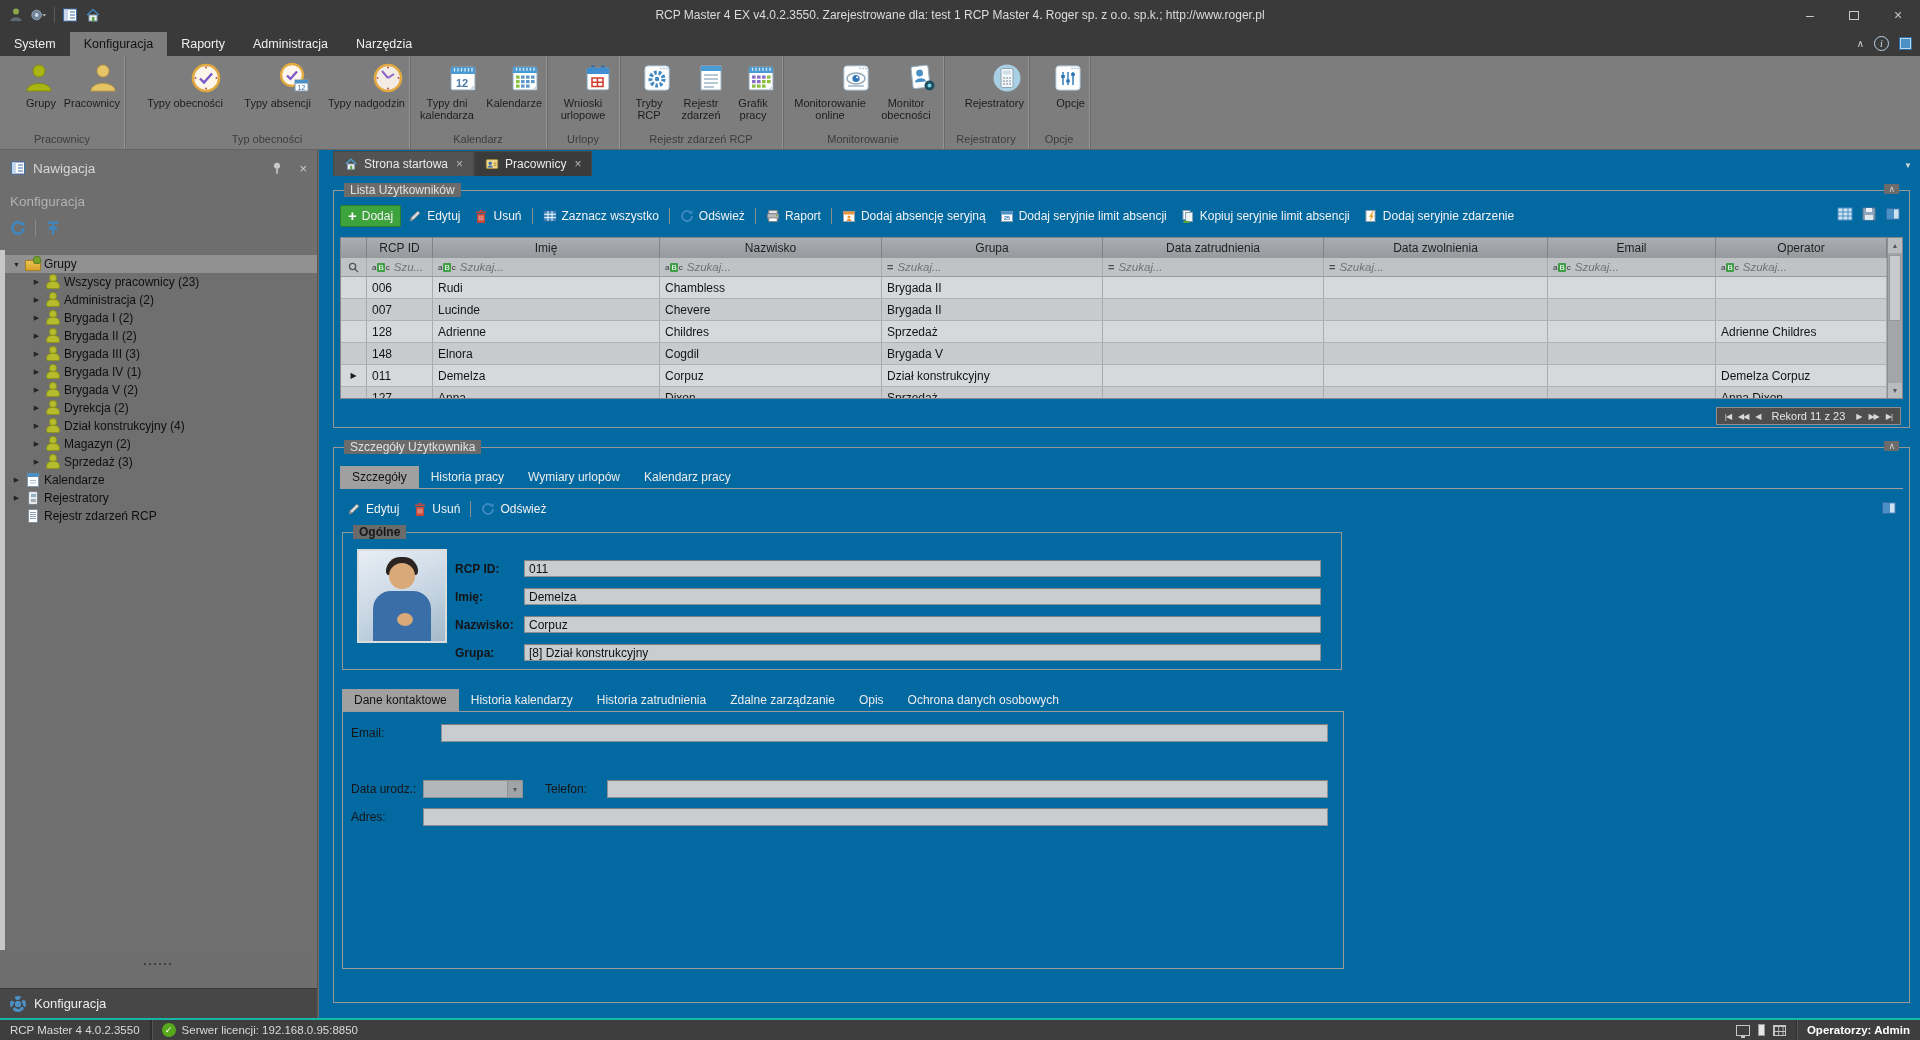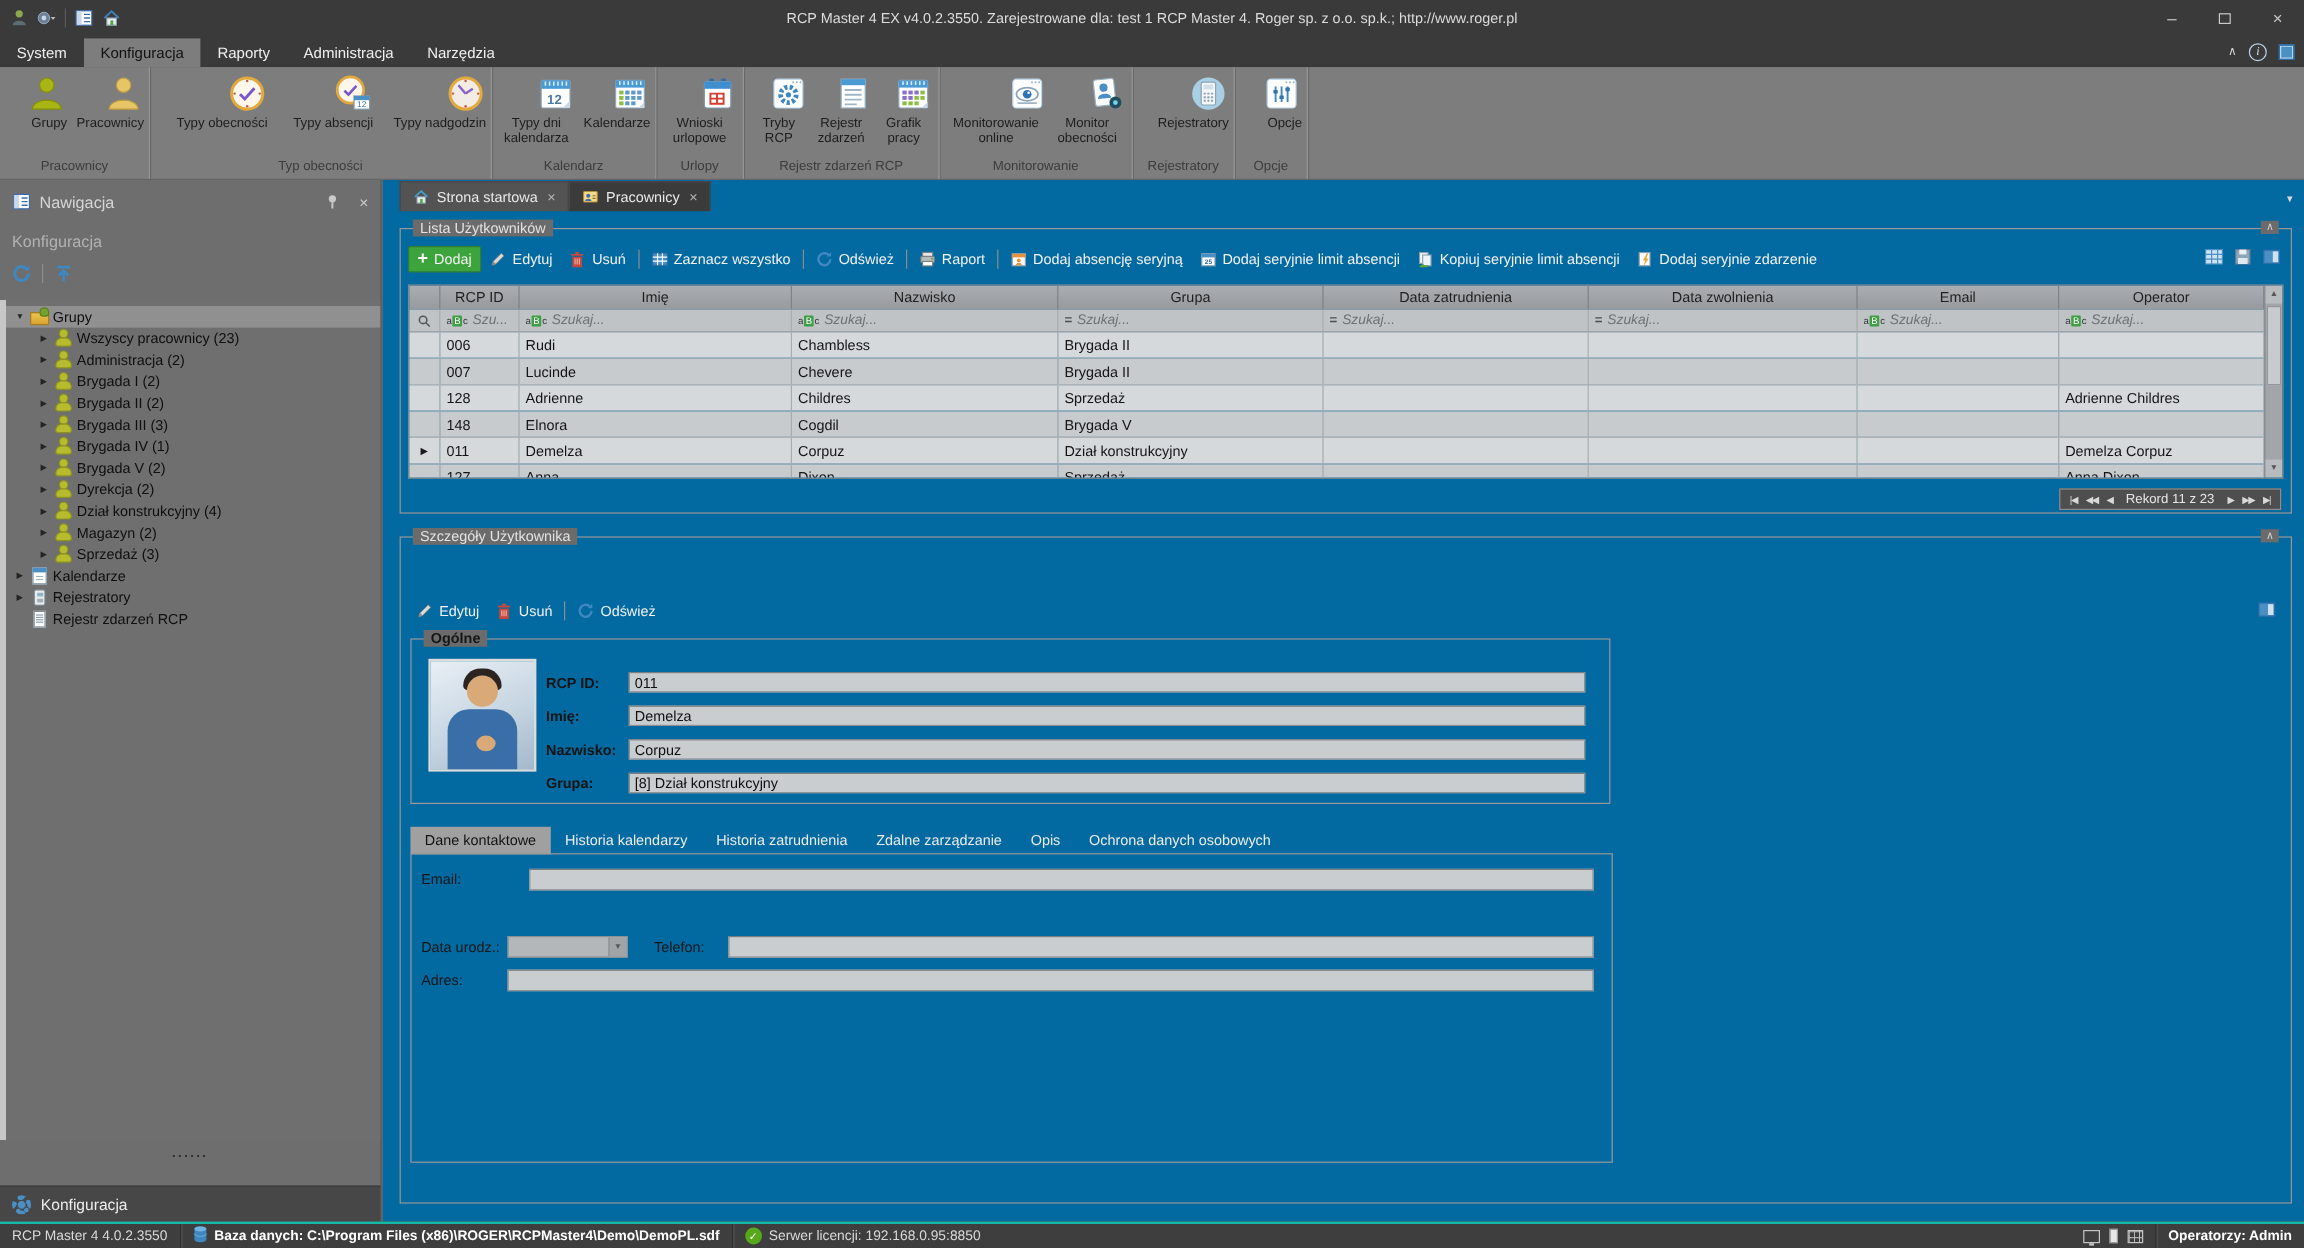--- a/index.html
+++ b/index.html
@@ -943,20 +943,26 @@
         <span class="pgb">▶</span>
         <span class="pgb">▶▶</span>
         <span class="pgb">▶|</span>
       </div>
     </div>
 
     <div class="grpbox fs-det">
       <span class="legend">Szczegóły Użytkownika</span>
       <span class="fs-collapse">∧</span>
 
+      <div class="dtabs">
+        <span class="dtab active">Szczegóły</span>
+        <span class="dtab">Historia pracy</span>
+        <span class="dtab">Wymiary urlopów</span>
+        <span class="dtab">Kalendarz pracy</span>
+      </div>
 
       <div class="dtb">
         <div class="tbtn">
             <span class="icon14">
               <svg viewBox="0 0 14 14">
                 <path d="M2 12l1-3.2 6.8-6.8 2.2 2.2-6.8 6.8z" fill="#d9d9d9" stroke="#7a7a7a" stroke-width=".7"></path>
                 <path d="M2 12l1-3.2 2.2 2.2z" fill="#8a8a8a"></path>
               </svg>
             </span>
             <span>Edytuj</span>
@@ -1048,28 +1054,20 @@
           <input class="cin" style="flex: 1 1 0%;" value="">
         </div>
       </div>
     </div>
   </div>
 </div>
 
 <div class="statusbar">
   <span class="sseg">RCP Master 4 4.0.2.3550</span>
   <span class="ssep"></span>
-  <span class="sseg">
-    <span class="db-ic"><svg width="12" height="15" viewBox="0 0 12 15">
-          <path d="M1 3v9c0 1.3 2.2 2.3 5 2.3s5-1 5-2.3V3" fill="#3f87c0"></path>
-          <ellipse cx="6" cy="3" rx="5" ry="2.2" fill="#6fb3de"></ellipse>
-          <path d="M1 7c0 1.3 2.2 2.3 5 2.3s5-1 5-2.3" fill="none" stroke="#6fb3de" stroke-width=".8"></path>
-        </svg></span>
-    <span class="bold">Baza danych: C:\Program Files (x86)\ROGER\RCPMaster4\Demo\DemoPL.sdf</span>
-  </span>
   <span class="ssep"></span>
   <span class="sseg">
     <span class="check-ic">✓</span>
     <span>Serwer licencji: 192.168.0.95:8850</span>
   </span>
   <span class="sb-right">
     <span class="sb-ics">
       <span class="sb-mon"></span>
       <span class="sb-bar"></span>
       <span class="sb-grid"></span>

